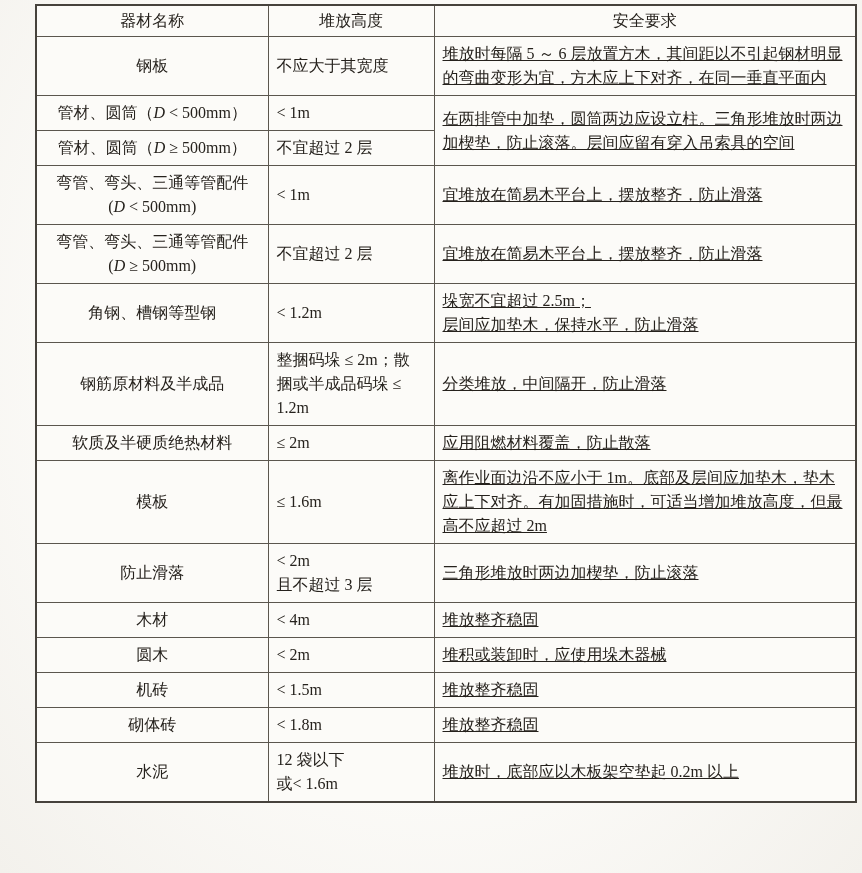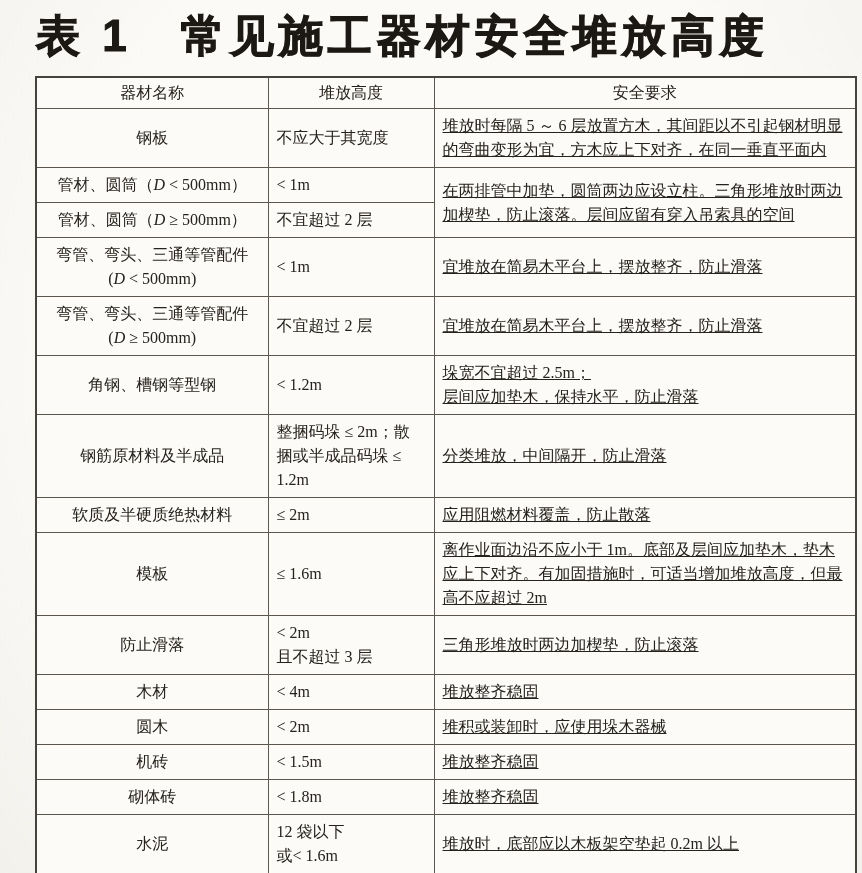--- a/index.html
+++ b/index.html
@@ -59,21 +59,20 @@
   td.c-name   { text-align: center; }
   td.c-height { text-align: left; }
   td.c-safety { text-align: left; text-decoration: underline; }
   td i { font-style: italic; font-family: "Liberation Serif", serif; }
 </style>
 </head>
 <body>
 
 <div class="page">
 
-  <div class="doc-title">表 1　常见施工器材安全堆放高度</div>
 
   <table class="materials">
     <colgroup>
       <col style="width:232px">
       <col style="width:166px">
       <col style="width:422px">
     </colgroup>
     <thead>
       <tr>
         <th>器材名称</th>

